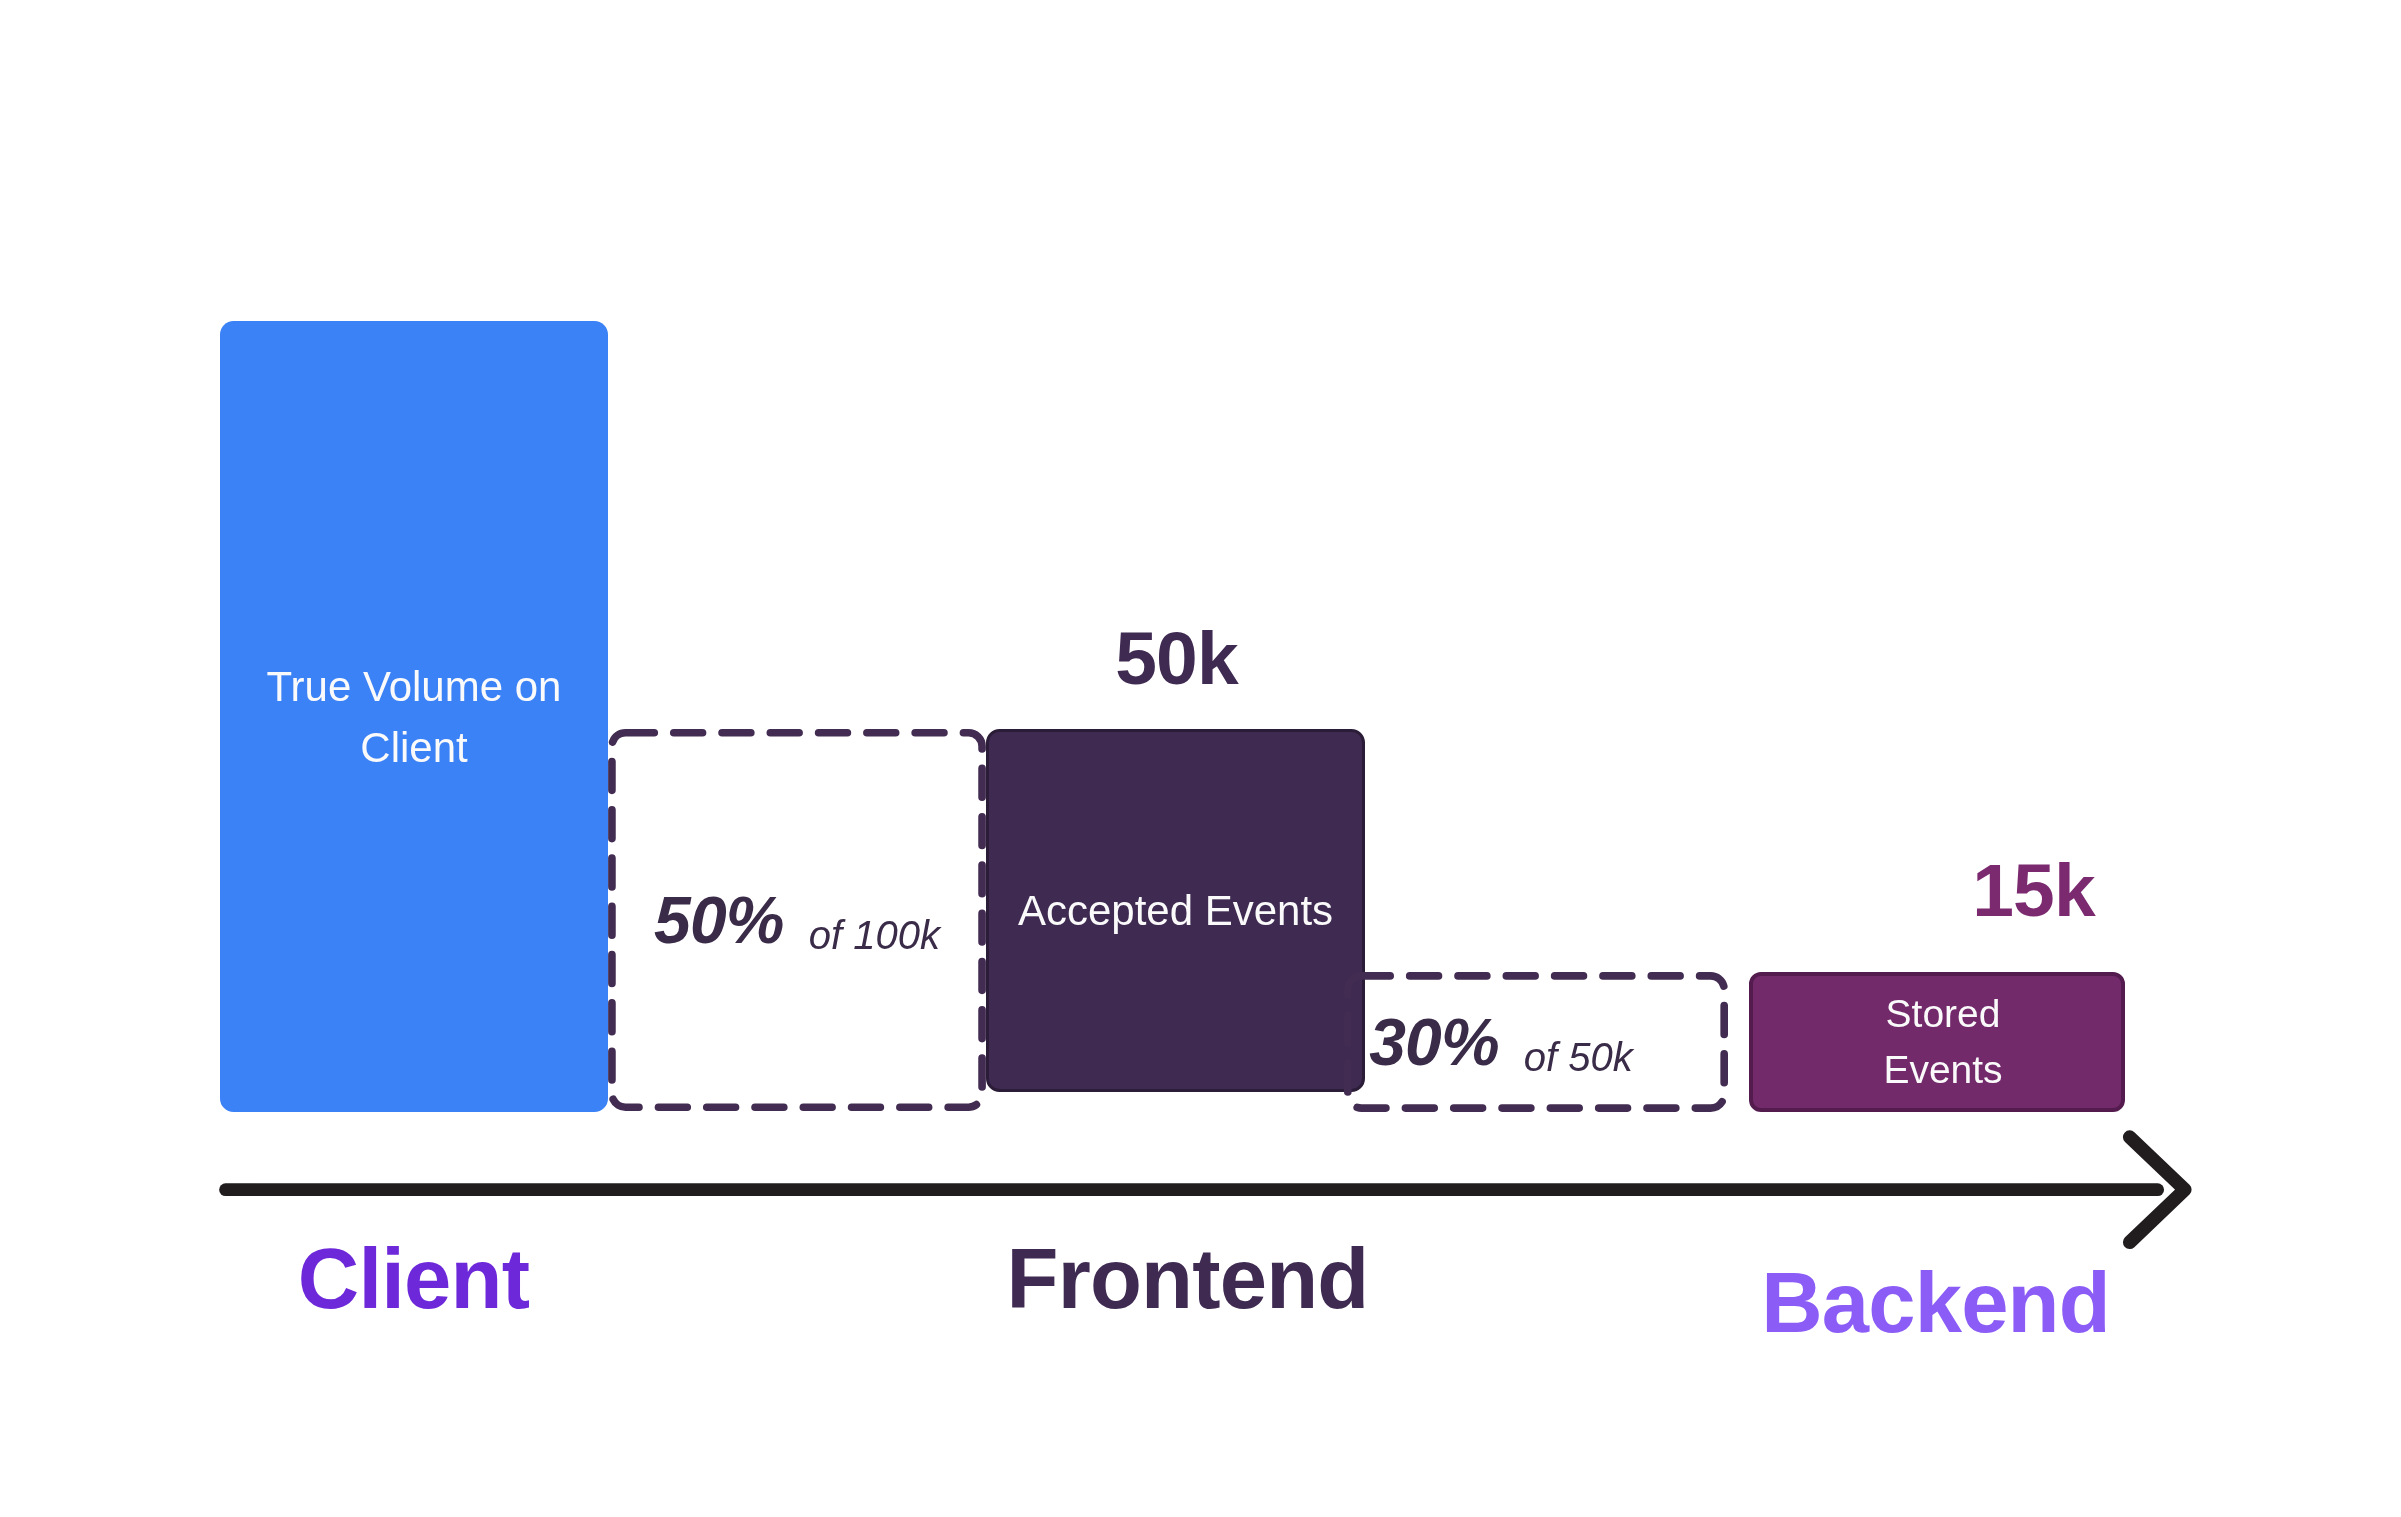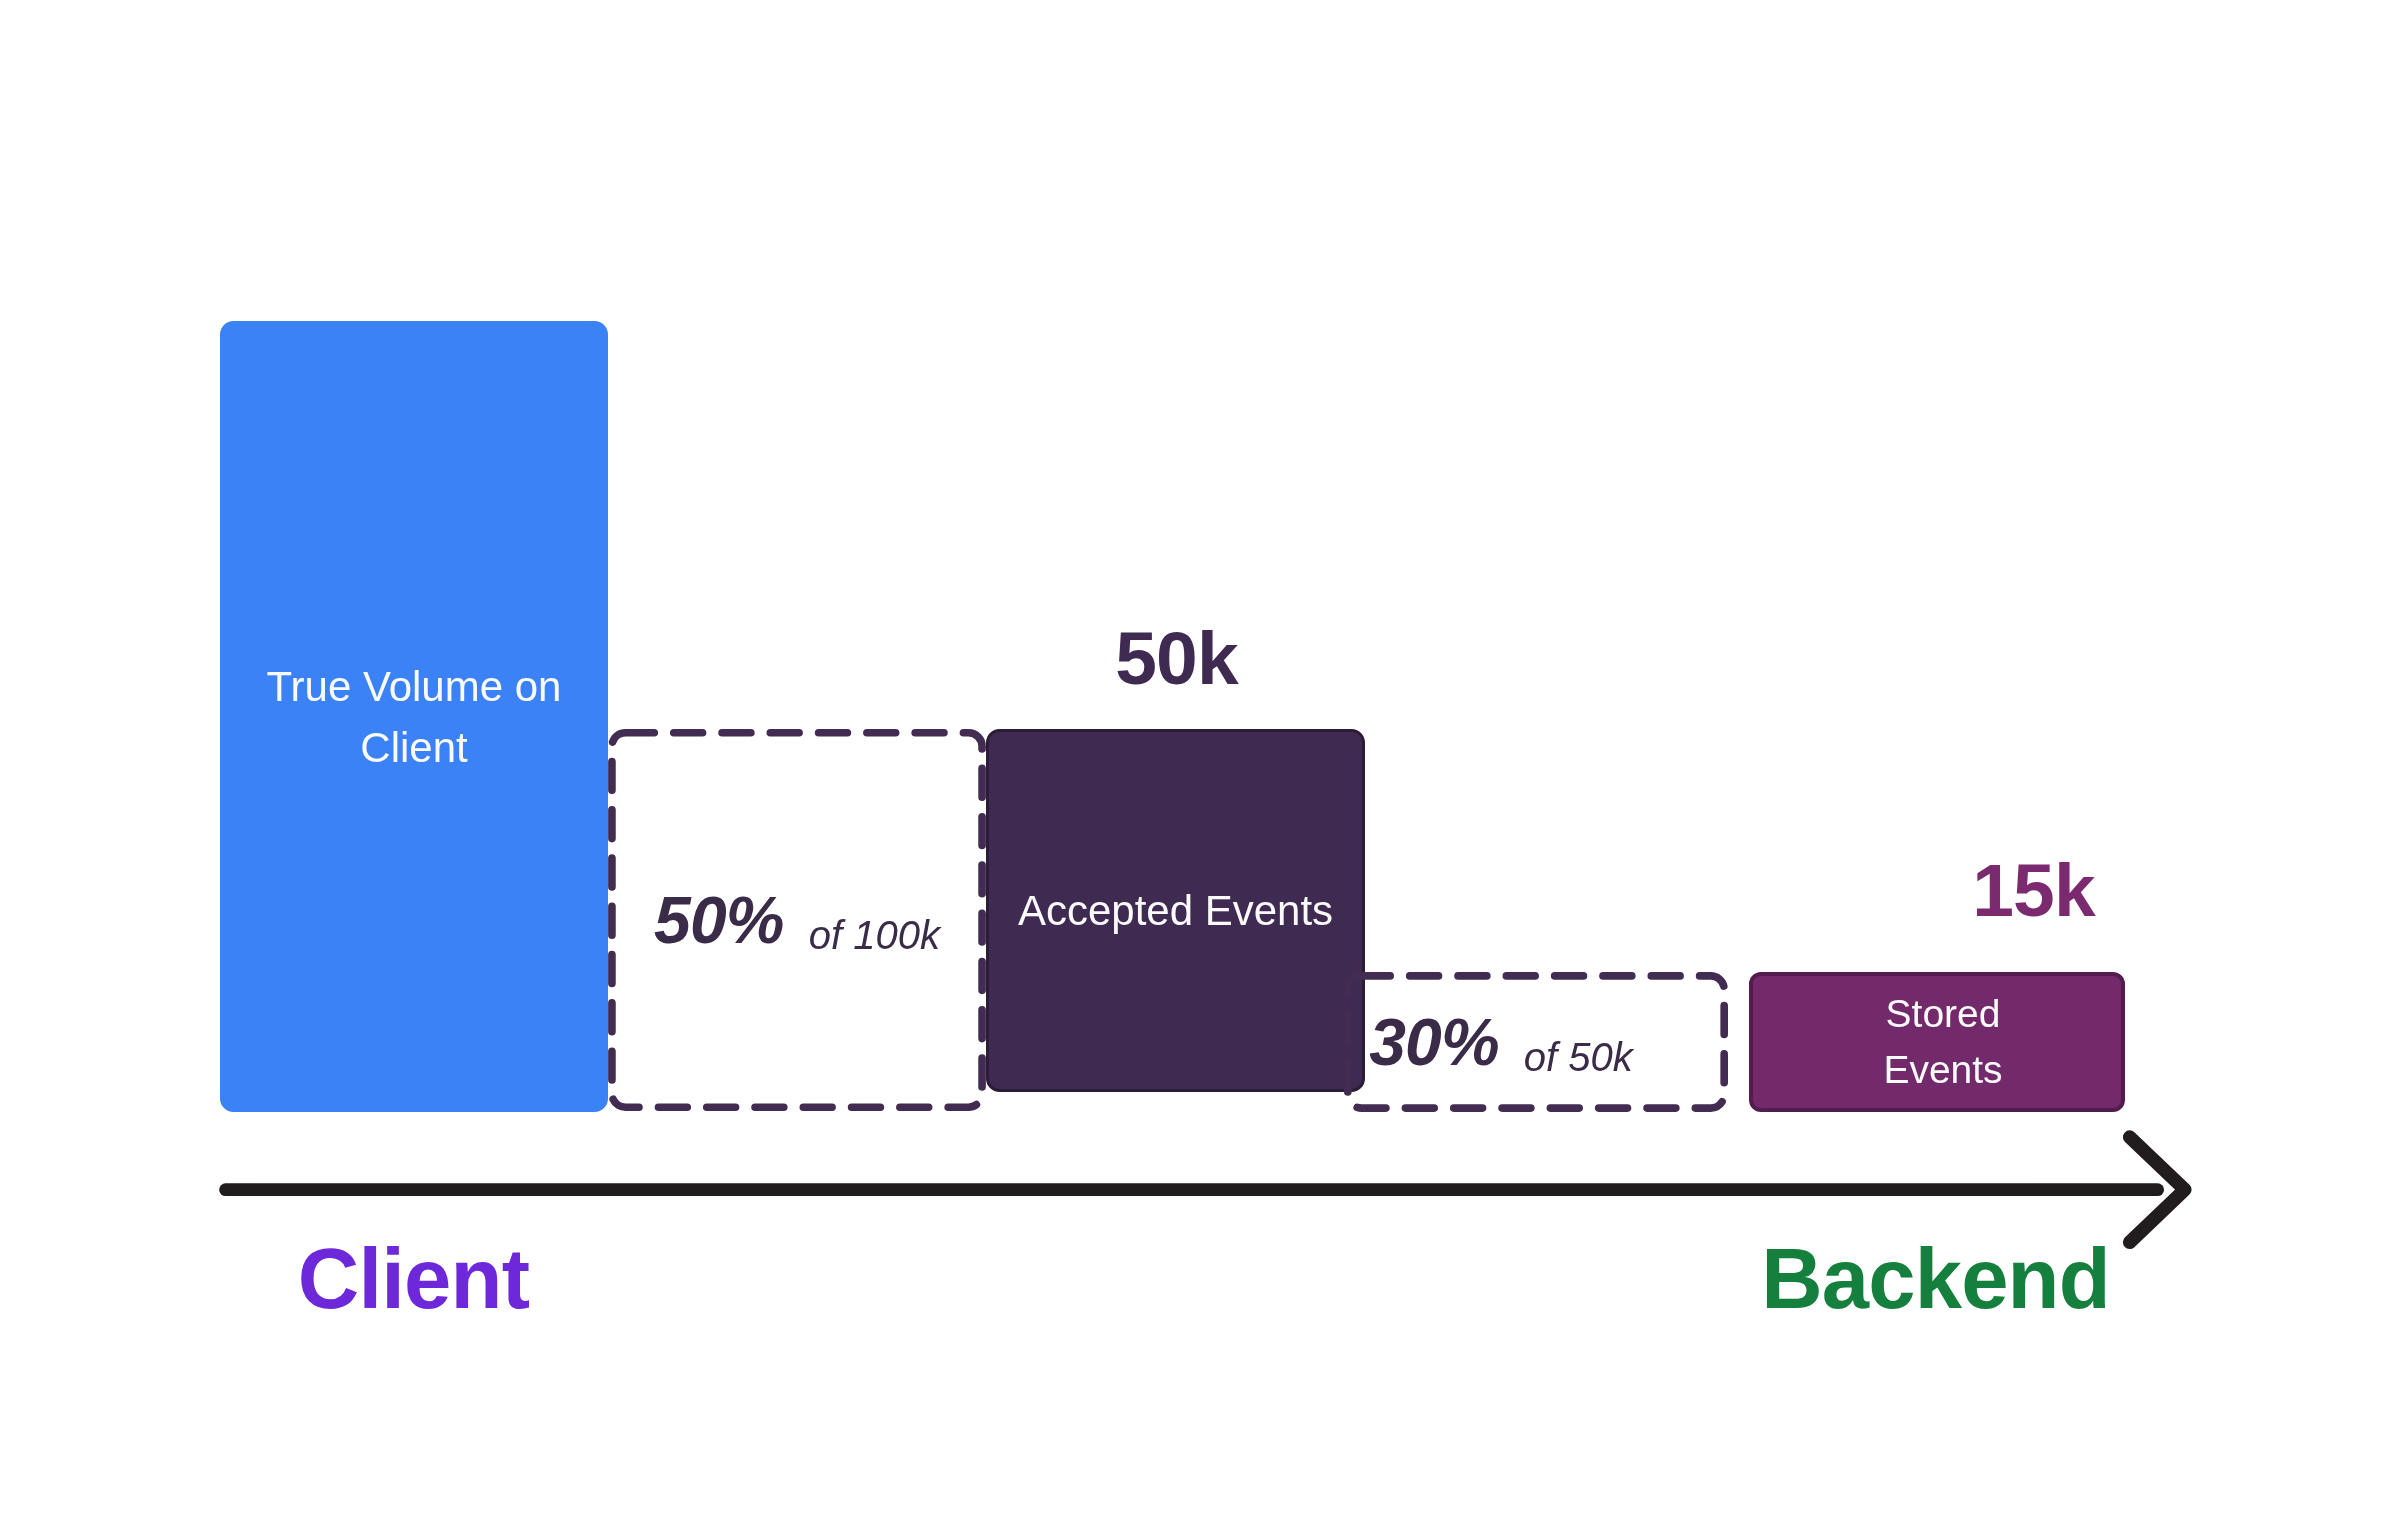--- a/index.html
+++ b/index.html
@@ -80,21 +80,21 @@
 
   
   .axis {
     position: absolute; top: 1231px;
     width: 509px; height: 95px; line-height: 95px;
     text-align: center;
     font-size: 85px; font-weight: 600; letter-spacing: -0.8px;
   }
   .axis-client   { left: 159px;  color: #6d28d9; }
   .axis-frontend { left: 933px; color: #3f2a52; }
-  .axis-backend  { left: 1681px; color: #15803d; }
+  .axis-backend  { left: 1681px; color: #8b5cf6; margin-top: 24px; }
 </style>
 </head>
 <body>
 
 <div class="canvas">
 
   <svg class="arrow-svg" width="2401" height="1518" viewBox="0 0 2832 1790" aria-hidden="true">
     <line x1="266" y1="1403" x2="2545" y2="1403" stroke="#211d1f" stroke-width="15" stroke-linecap="round"></line>
     <polyline points="2512,1341 2577,1403 2512,1465" fill="none" stroke="#211d1f" stroke-width="16" stroke-linecap="round" stroke-linejoin="round"></polyline>
   </svg>
@@ -134,16 +134,17 @@
     </div>
   </div>
 
   <div class="val val-backend">15k</div>
 
   <div class="bar bar-backend">
     <div class="bar-text">Stored Events</div>
   </div>
 
   <div class="axis axis-client">Client</div>
+  <div class="axis axis-frontend">Frontend</div>
   <div class="axis axis-backend">Backend</div>
 
 </div>
 
 
 </body></html>

